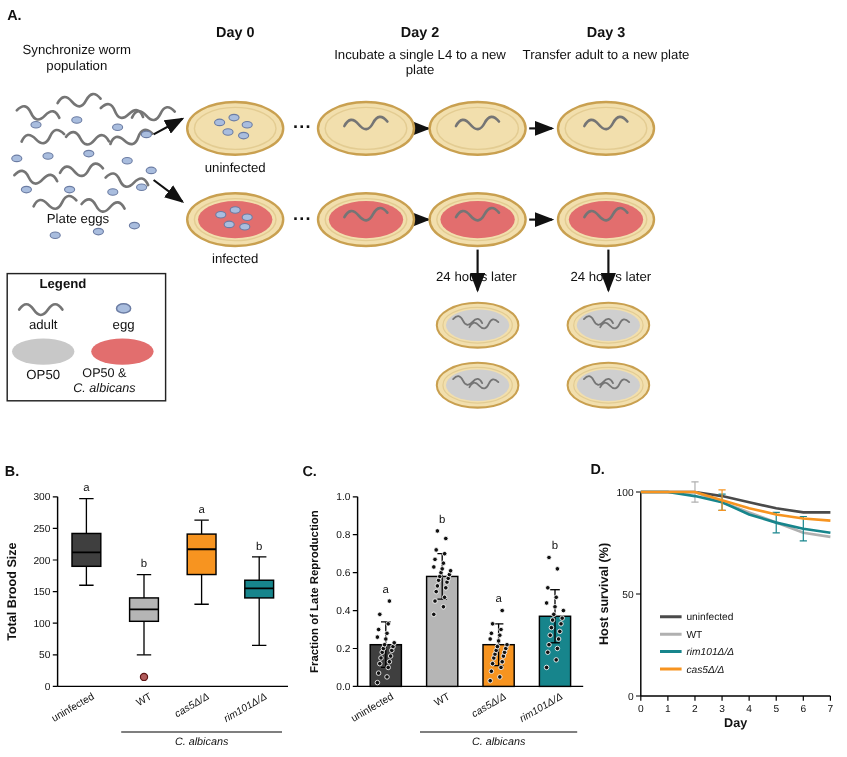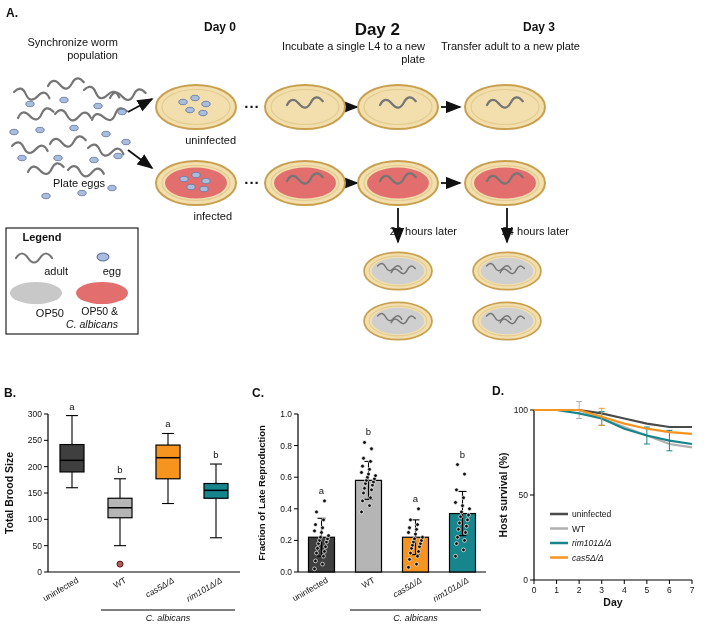--- a/index.html
+++ b/index.html
@@ -1,19 +1,19 @@
 <!DOCTYPE html>
 <html><head>
 <meta charset="utf-8">
 <style>
   *{box-sizing:border-box}
   body{margin:0;background:#fff}
   .fig{position:relative;width:706px;height:631px;background:#fff;font-family:"Liberation Sans",sans-serif;color:#111;overflow:hidden}
   .abs{position:absolute}
-  .t{font-size:11px;line-height:1.22;text-align:right}
+  .t{font-size:11px;line-height:1.22;text-align:center}
   .b{font-weight:bold}
   .it{font-style:italic}
   .panel-label{font-size:12px;font-weight:bold}
   .dots{font-size:15px;font-weight:bold;letter-spacing:1px;text-align:center}
   svg text{font-family:"Liberation Sans",sans-serif}
 </style>
 </head>
 <body>
 
 <div class="fig">
@@ -124,34 +124,34 @@
       <rect x="6" y="228" width="132" height="106" fill="none" stroke="#222" stroke-width="1.2"></rect>
       <use href="#worm" transform="translate(16,258)"></use>
       <use href="#egg" transform="translate(103,257) scale(1.4)"></use>
       <ellipse cx="36" cy="293" rx="26" ry="11" fill="#c8c8c8"></ellipse>
       <ellipse cx="102" cy="293" rx="26" ry="11" fill="#e26e6e"></ellipse>
     </g>
   </svg>
 
   <div class="abs panel-label" style="left:6px;top:6px">A.</div>
   <div class="abs t b" style="left:156px;top:20px;width:80px;font-size:12px">Day 0</div>
-  <div class="abs t b" style="left:300px;top:20px;width:100px;font-size:17px">Day 2</div>
+  <div class="abs t b" style="left:300px;top:20px;width:100px;font-size:12px">Day 2</div>
   <div class="abs t b" style="left:455px;top:20px;width:100px;font-size:12px">Day 3</div>
   <div class="abs t" style="left:275px;top:40px;width:150px">Incubate a single L4 to a new plate</div>
   <div class="abs t" style="left:430px;top:40px;width:150px">Transfer adult to a new plate</div>
   <div class="abs t" style="left:10px;top:36px;width:108px">Synchronize worm population</div>
   <div class="abs t" style="left:25px;top:177px;width:80px">Plate eggs</div>
   <div class="abs t" style="left:156px;top:134px;width:80px">uninfected</div>
   <div class="abs t" style="left:160px;top:210px;width:72px">infected</div>
   <div class="abs t" style="left:337px;top:225px;width:120px">24 hours later</div>
   <div class="abs t" style="left:449px;top:225px;width:120px">24 hours later</div>
   <div class="abs dots" style="left:238px;top:94px;width:28px">...</div>
   <div class="abs dots" style="left:238px;top:170px;width:28px">...</div>
 
-  <div class="abs t b" style="left:12px;top:231px;width:60px;text-align:center">Legend</div>
+  <div class="abs t b" style="left:12px;top:231px;width:60px;text-align:right">Legend</div>
   <div class="abs t" style="left:4px;top:265px;width:64px">adult</div>
   <div class="abs t" style="left:85px;top:265px;width:36px">egg</div>
   <div class="abs t" style="left:8px;top:307px;width:56px">OP50</div>
   <div class="abs t" style="left:56px;top:305px;width:62px;font-size:10.5px">
     <span style="display:block">OP50 &amp;</span>
     <span class="it" style="display:block">C. albicans</span>
   </div>
 
   <div class="abs panel-label" style="left:4px;top:386px">B.</div>
   <div class="abs panel-label" style="left:252px;top:386px">C.</div>

